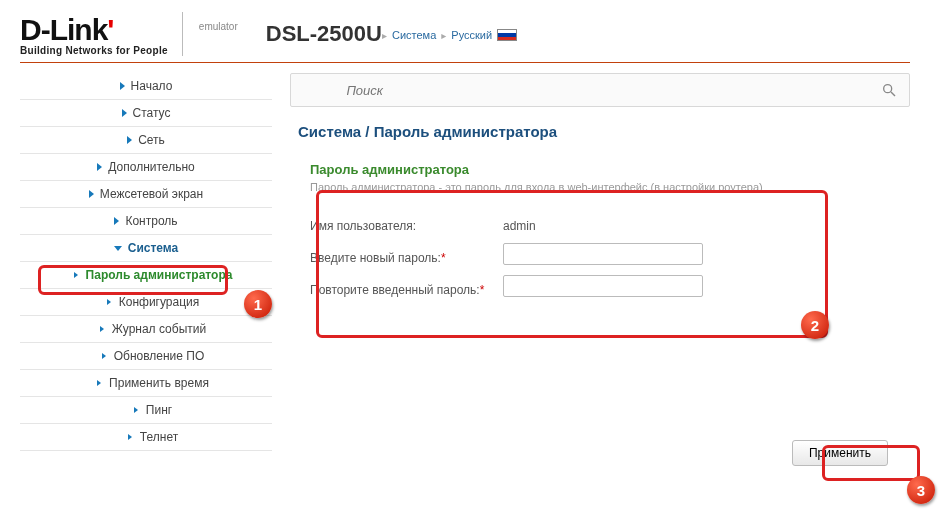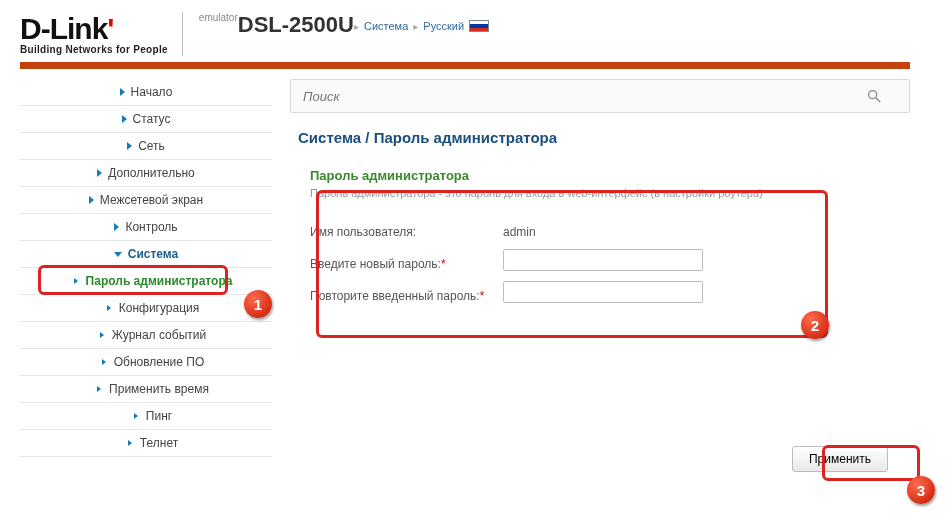--- a/index.html
+++ b/index.html
@@ -11,42 +11,42 @@
       overflow: hidden;
       position: relative;
     }
     .page {
       background: #fff;
       padding: 12px 20px 4px 20px;
       width: 930px;
     }
     .header {
       display: flex;
-      align-items: flex-start;
-      border-bottom: 7px solid #c2410c;
+      align-items: center;
+      border-bottom: 1px solid #c2410c;
       padding-bottom: 6px;
     }
     .logo-block { display: flex; align-items: flex-end; }
     .logo-text {
       font-size: 30px; font-weight: 900; color: #111; letter-spacing: -1px;
     }
     .logo-text .accent { color: #e60000; }
     .tagline {
       font-size: 10px; font-weight: 700; color: #222;
       margin-top: -2px; letter-spacing: 0.3px;
     }
     .header-divider {
       width: 1px; background: #bbb; height: 44px; margin: 0 14px;
     }
     .model-block { display: flex; flex-direction: row; }
     .emulator {
       font-size: 10px; color: #888; margin-left: 2px;
     }
     .model {
-      font-size: 22px; font-weight: 700; color: #333;
+      font-size: 22px; font-weight: 700; color: #333; margin-left: 28px;
     }
     .breadcrumb {
       display: flex; align-items: center; gap: 5px;
       font-size: 11px; color: #2a6aa0; margin-top: 2px;
     }
     .breadcrumb .bc-arrow { color: #aaa; font-size: 10px; }
     .breadcrumb .flag {
       width: 20px; height: 12px; display: inline-block; vertical-align: middle;
       background: linear-gradient(#fff 33.3%, #0039a6 33.3%, #0039a6 66.6%, #d52b1e 66.6%);
       border: 1px solid #888;
@@ -88,23 +88,22 @@
       margin-right: 2px;
     }
     .main { flex: 1; position: relative; }
     .search-bar {
       border: 1px solid #d8d8d8;
       border-radius: 2px;
       background: #fafafa;
       padding: 8px 12px;
       display: flex;
       align-items: center;
-      justify-content: flex-start;
+      justify-content: flex-end;
       margin-bottom: 16px;
-      gap: 28px;
     }
     .search-bar input {
       border: none; background: transparent; font-style: italic;
       color: #999; font-size: 13px; width: 90%; outline: none;
     }
     .search-bar .search-icon {
       width: 16px; height: 16px; display: inline-block;
     }
     .search-icon svg { width: 16px; height: 16px; }
     .content-title {

